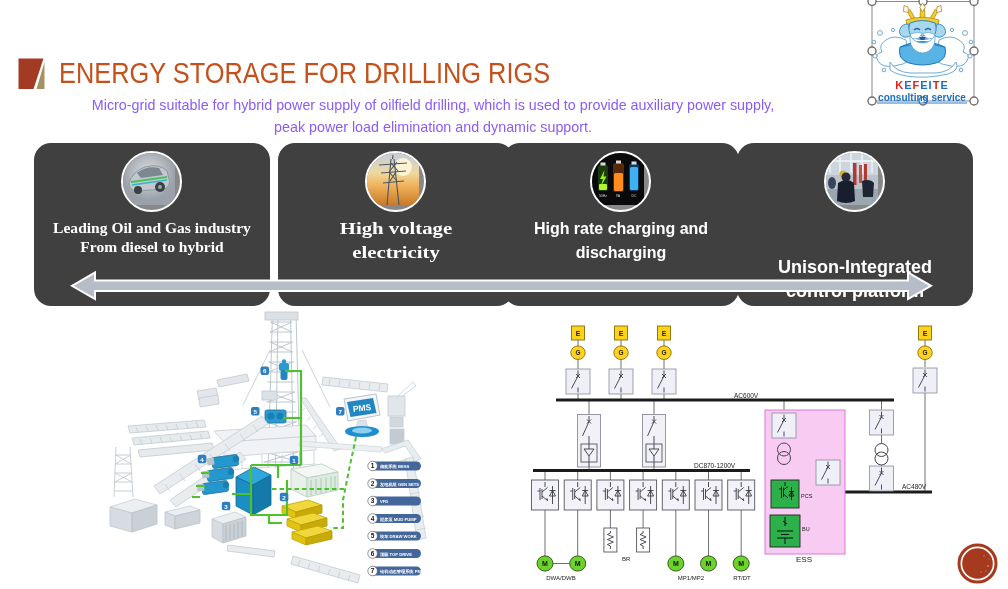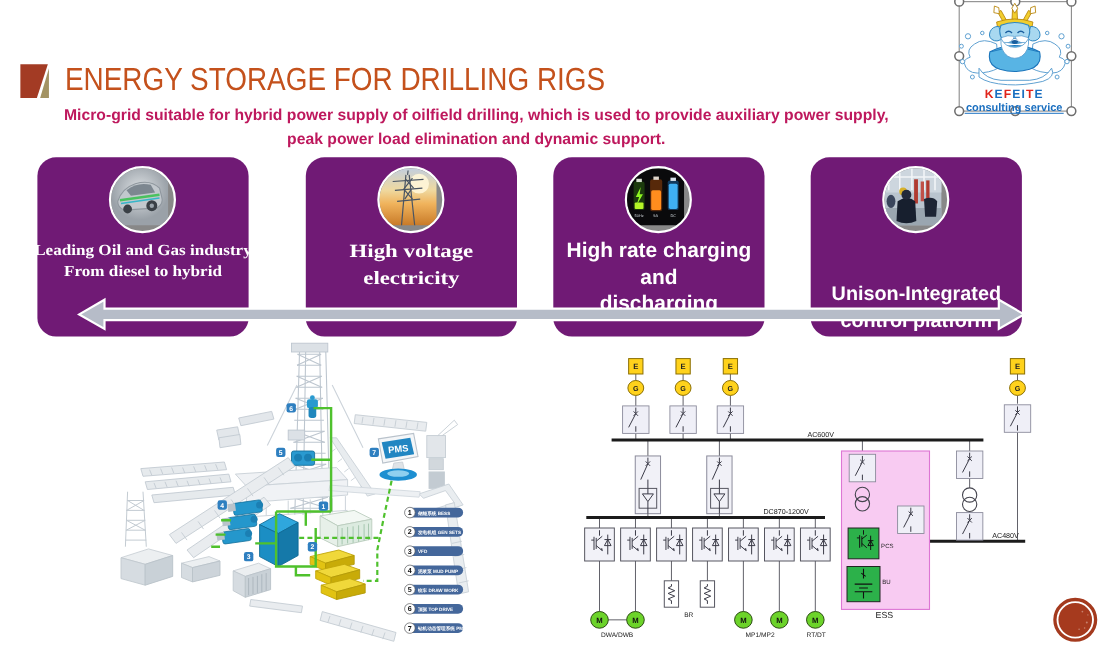--- a/index.html
+++ b/index.html
@@ -1,21 +1,21 @@
 <!DOCTYPE html>
 <html><head>
 <meta charset="utf-8">
 <style>
 html,body{margin:0;padding:0;}
 body{width:1008px;height:589px;position:relative;background:#fff;overflow:hidden;
   font-family:"Liberation Sans",sans-serif;}
 .abs{position:absolute;}
 #title{left:59px;top:57px;font-size:29px;color:#C4511C;letter-spacing:0;white-space:nowrap;transform:scaleX(0.875);transform-origin:left center;}
-#sub{left:0;top:94px;width:866px;text-align:center;font-size:14.3px;font-weight:bold;color:#be185d;line-height:22px;}
-.card{top:142.5px;width:192px;height:163.5px;background:#701a75;border-radius:17px;}
+#sub{left:0;top:94px;width:866px;text-align:center;font-size:14.3px;font-weight:normal;color:#8b5cf6;line-height:22px;}
+.card{top:142.5px;width:236px;height:163.5px;background:#404040;border-radius:17px;}
 .circ{position:absolute;top:8px;width:57px;height:57px;border-radius:50%;border:2.5px solid #fff;
   overflow:hidden;left:50%;margin-left:-31px;background:#888;}
 .cap{color:#fff;text-align:center;font-weight:bold;}
 .capserif{font-family:"Liberation Serif",serif;}
 </style>
 </head>
 <body>
 
 <svg class="abs" style="left:16px;top:56px" width="32" height="36" viewBox="0 0 32 36">
   <polygon points="2.5,2.5 27.5,2.5 17.5,33 2.5,33" fill="#A33B24"></polygon>
@@ -74,21 +74,21 @@
     <rect x="21" y="10" width="11" height="29" rx="2" fill="#57290a"></rect>
     <rect x="22" y="20" width="9" height="18" rx="1.5" fill="#ff8d1e"></rect>
     <rect x="24" y="7.5" width="5" height="3" fill="#e0d6cc"></rect>
     <rect x="37" y="11" width="10" height="27" rx="2" fill="#123a5c"></rect>
     <rect x="38" y="14" width="8" height="23" rx="1.5" fill="#3fb0f2"></rect>
     <rect x="39.5" y="8.5" width="5" height="3" fill="#d8e2ea"></rect>
     <text x="11" y="44" font-size="3.5" fill="#cfd6da" text-anchor="middle">50Hz</text>
     <text x="26" y="44" font-size="3.5" fill="#cfd6da" text-anchor="middle">9A</text>
     <text x="42" y="44" font-size="3.5" fill="#cfd6da" text-anchor="middle">DC</text>
   </svg></div>
-  <div class="cap" style="margin-top:74px;font-size:19px;line-height:24px">High rate charging and<br>discharging</div>
+  <div class="cap" style="margin-top:74px;font-size:16px;line-height:24px">High rate charging and<br>discharging</div>
 </div>
 <div class="card abs" style="left:737px">
   <div class="circ"><svg width="52" height="52" viewBox="0 0 52 52">
     <rect width="52" height="52" fill="#b9c4ce"></rect>
     <rect x="0" y="0" width="52" height="22" fill="#cdd6de"></rect>
     <g stroke="#f2f5f7" stroke-width="1.4">
           <path d="M4,2 V20 M14,1 V20 M25,0 V20 M36,1 V20 M46,2 V20"></path>
           <path d="M0,8 H52"></path>
         </g>
     <rect x="27" y="10" width="3.5" height="22" fill="#b03a30"></rect>

